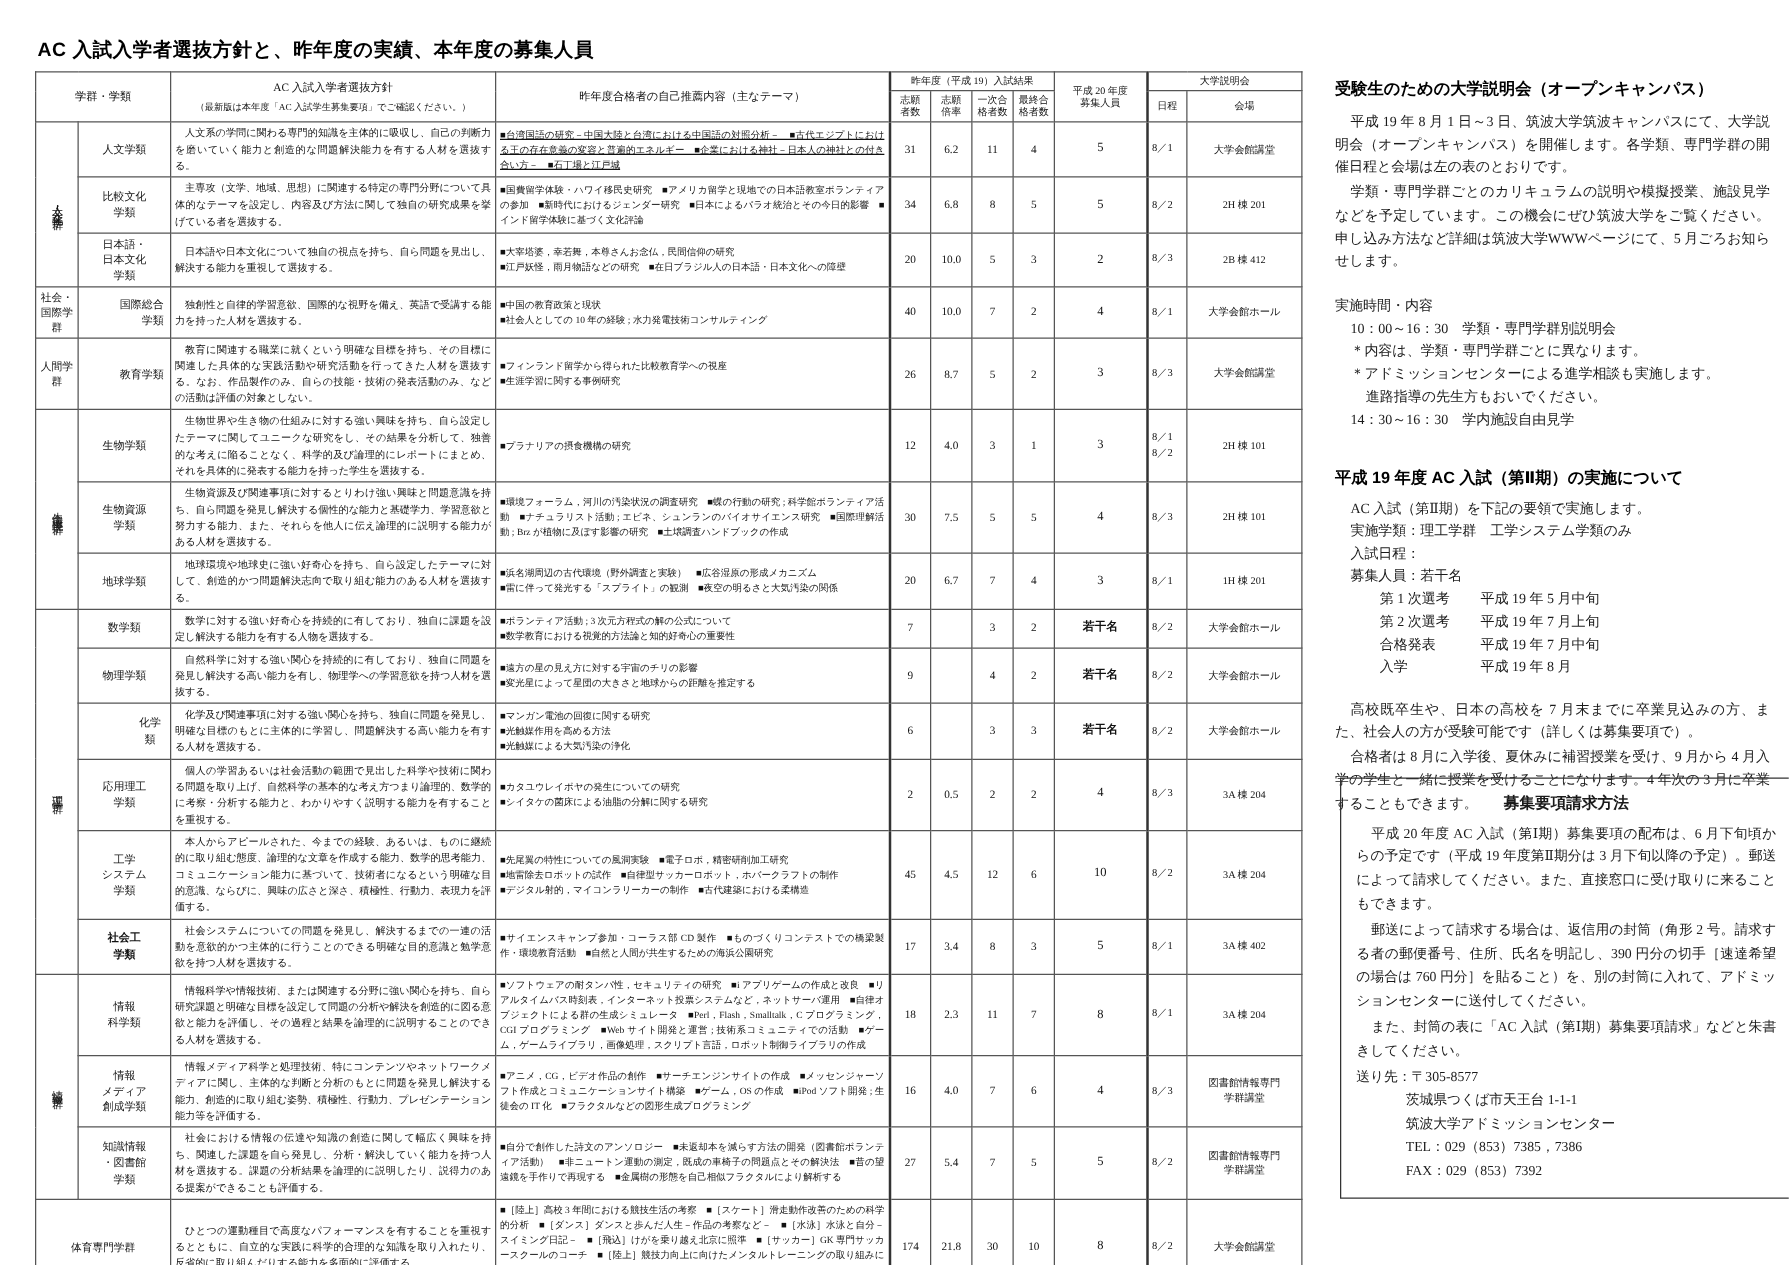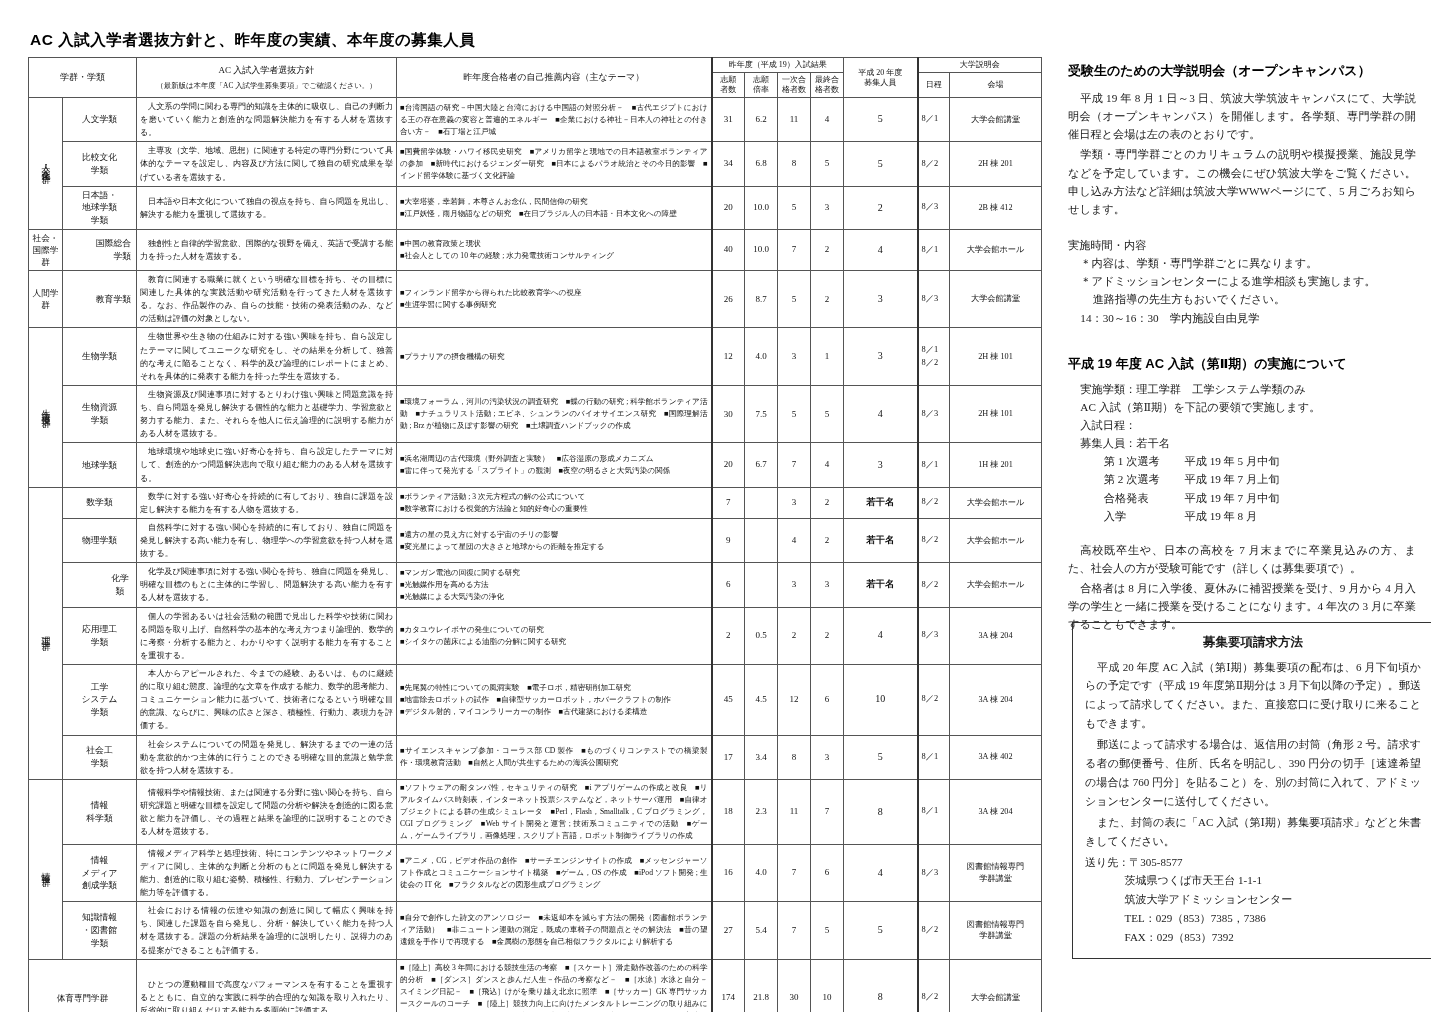--- a/index.html
+++ b/index.html
@@ -144,21 +144,21 @@
 格者数</th>
           <th class="hd small thickL">日程</th>
           <th class="hd small">会場</th>
         </tr>
       </thead>
       <tbody id="tbody">
           <tr>
             <td class="grp" rowspan="3">人文・文化学群</td>
             <td class="dep" style="white-space: pre-line;">人文学類</td>
             <td class="pol" style="white-space: pre-line;">人文系の学問に関わる専門的知識を主体的に吸収し、自己の判断力を磨いていく能力と創造的な問題解決能力を有する人材を選抜する。</td>
-            <td class="rec" style="white-space: pre-line;">■台湾国語の研究－中国大陸と台湾における中国語の対照分析－　■古代エジプトにおける王の存在意義の変容と普遍的エネルギー　■企業における神社－日本人の神社との付き合い方－　■石丁場と江戸城</td>
+            <td class="rec" style="white-space: pre-line; text-decoration: underline;">■台湾国語の研究－中国大陸と台湾における中国語の対照分析－　■古代エジプトにおける王の存在意義の変容と普遍的エネルギー　■企業における神社－日本人の神社との付き合い方－　■石丁場と江戸城</td>
             <td class="num thickL" style="white-space: pre-line;">31</td>
             <td class="num" style="white-space: pre-line;">6.2</td>
             <td class="num" style="white-space: pre-line;">11</td>
             <td class="num" style="white-space: pre-line;">4</td>
             <td class="qt" style="white-space: pre-line;">5</td>
             <td class="date thickL" style="white-space: pre-line;">8／1</td>
             <td class="ven" style="white-space: pre-line;">大学会館講堂</td>
           </tr>
           <tr>
             <td class="dep" style="white-space: pre-line;">比較文化
@@ -168,21 +168,21 @@
             <td class="num thickL" style="white-space: pre-line;">34</td>
             <td class="num" style="white-space: pre-line;">6.8</td>
             <td class="num" style="white-space: pre-line;">8</td>
             <td class="num" style="white-space: pre-line;">5</td>
             <td class="qt" style="white-space: pre-line;">5</td>
             <td class="date thickL" style="white-space: pre-line;">8／2</td>
             <td class="ven" style="white-space: pre-line;">2H 棟 201</td>
           </tr>
           <tr>
             <td class="dep" style="white-space: pre-line;">日本語・
-地球学類
+日本文化
 学類</td>
             <td class="pol" style="white-space: pre-line;">日本語や日本文化について独自の視点を持ち、自ら問題を見出し、解決する能力を重視して選抜する。</td>
             <td class="rec" style="white-space: pre-line;">■大宰塔婆，幸若舞，本尊さんお念仏，民間信仰の研究
 ■江戸妖怪，雨月物語などの研究　■在日ブラジル人の日本語・日本文化への障壁</td>
             <td class="num thickL" style="white-space: pre-line;">20</td>
             <td class="num" style="white-space: pre-line;">10.0</td>
             <td class="num" style="white-space: pre-line;">5</td>
             <td class="num" style="white-space: pre-line;">3</td>
             <td class="qt" style="white-space: pre-line;">2</td>
             <td class="date thickL" style="white-space: pre-line;">8／3</td>
@@ -322,21 +322,21 @@
 ■デジタル射的，マイコンラリーカーの制作　■古代建築における柔構造</td>
             <td class="num thickL" style="white-space: pre-line;">45</td>
             <td class="num" style="white-space: pre-line;">4.5</td>
             <td class="num" style="white-space: pre-line;">12</td>
             <td class="num" style="white-space: pre-line;">6</td>
             <td class="qt" style="white-space: pre-line;">10</td>
             <td class="date thickL" style="white-space: pre-line;">8／2</td>
             <td class="ven" style="white-space: pre-line;">3A 棟 204</td>
           </tr>
           <tr>
-            <td class="dep" style="white-space: pre-line;">社会工
+            <td class="dep" style="white-space: pre-line; font-weight: bold;">社会工
 学類</td>
             <td class="pol" style="white-space: pre-line;">社会システムについての問題を発見し、解決するまでの一連の活動を意欲的かつ主体的に行うことのできる明確な目的意識と勉学意欲を持つ人材を選抜する。</td>
             <td class="rec" style="white-space: pre-line;">■サイエンスキャンプ参加・コーラス部 CD 製作　■ものづくりコンテストでの橋梁製作・環境教育活動　■自然と人間が共生するための海浜公園研究</td>
             <td class="num thickL" style="white-space: pre-line;">17</td>
             <td class="num" style="white-space: pre-line;">3.4</td>
             <td class="num" style="white-space: pre-line;">8</td>
             <td class="num" style="white-space: pre-line;">3</td>
             <td class="qt" style="white-space: pre-line;">5</td>
             <td class="date thickL" style="white-space: pre-line;">8／1</td>
             <td class="ven" style="white-space: pre-line;">3A 棟 402</td>
@@ -402,30 +402,31 @@
   </div>
 
   <div id="right">
 
     <h2 class="rt-h">受験生のための大学説明会（オープンキャンパス）</h2>
     <p class="p-ind">平成 19 年 8 月 1 日～3 日、筑波大学筑波キャンパスにて、大学説明会（オープンキャンパス）を開催します。各学類、専門学群の開催日程と会場は左の表のとおりです。</p>
     <p class="p-ind">学類・専門学群ごとのカリキュラムの説明や模擬授業、施設見学などを予定しています。この機会にぜひ筑波大学をご覧ください。申し込み方法など詳細は筑波大学WWWページにて、5 月ごろお知らせします。</p>
 
     <div class="gap-m"></div>
     <p class="p-flat">実施時間・内容</p>
+    <p class="ind1">10：00～16：30　学類・専門学群別説明会</p>
     <p class="ind1">＊内容は、学類・専門学群ごとに異なります。</p>
     <p class="ind1">＊アドミッションセンターによる進学相談も実施します。</p>
     <p class="ind2">進路指導の先生方もおいでください。</p>
     <p class="ind1">14：30～16：30　学内施設自由見学</p>
 
     <div class="gap-l"></div>
 
     <h2 class="rt-h2">平成 19 年度 AC 入試（第Ⅱ期）の実施について</h2>
+    <p class="ind1">AC 入試（第Ⅱ期）を下記の要領で実施します。</p>
     <p class="ind1">実施学類：理工学群　工学システム学類のみ</p>
-    <p class="ind1">AC 入試（第Ⅱ期）を下記の要領で実施します。</p>
     <p class="ind1">入試日程：</p>
     <p class="ind1">募集人員：若干名</p>
 
     <div id="sched-list">
         <div class="sched-row">
           <span class="lbl">第 1 次選考</span>
           <span>平成 19 年 5 月中旬</span>
         </div>
         <div class="sched-row">
           <span class="lbl">第 2 次選考</span>

